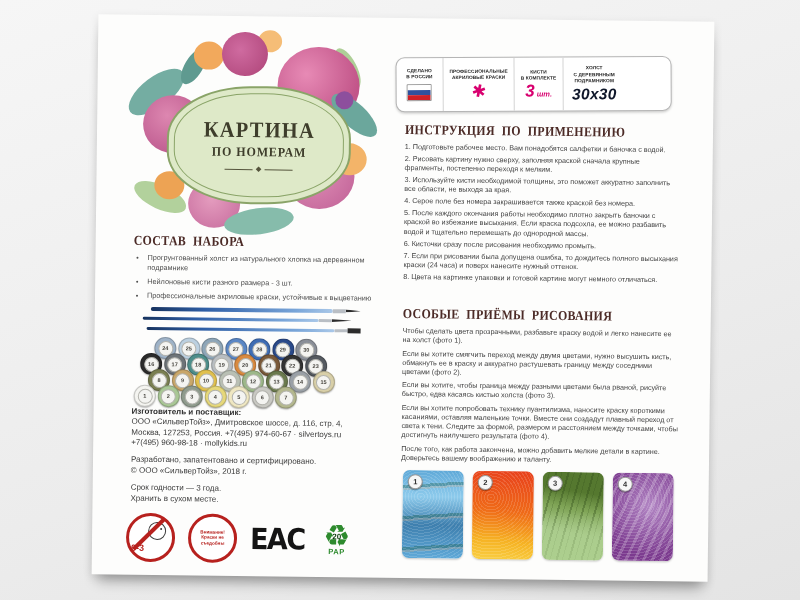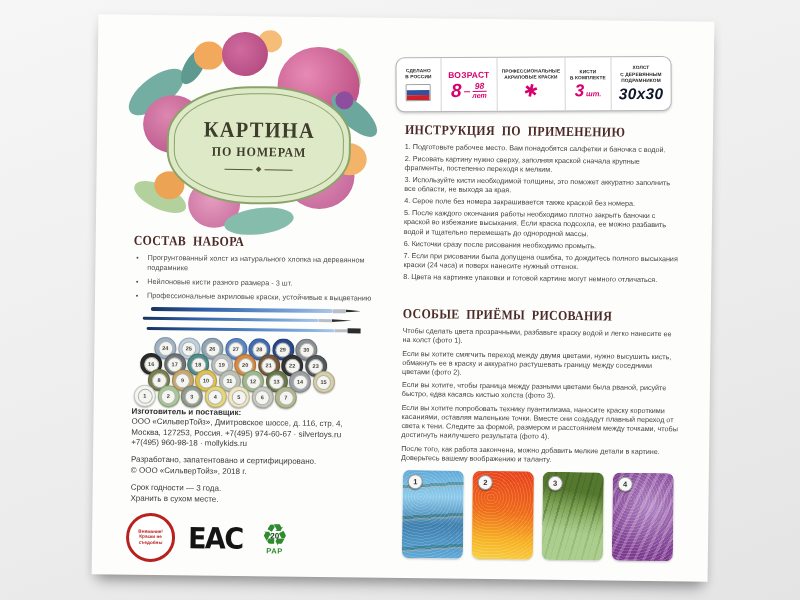--- a/index.html
+++ b/index.html
@@ -339,20 +339,25 @@
         <div class="small-line">© ООО «СильверТойз», 2018 г.</div>
       </div>
 
     <div class="storage">
 
     <div class="small-line">Срок годности — 3 года.</div>
         <div class="small-line">Хранить в сухом месте.</div>
       </div>
 
     <div class="cert-row">
+      <div class="circle-icon age">
+        <span class="face"></span>
+        <span class="bar"></span>
+        <span class="range">0-3</span>
+      </div>
       <div class="circle-icon">
         <div class="warn-lines">
           <span>Внимание!</span>
           <span>Краски не</span>
           <span>съедобны</span>
         </div>
       </div>
       <div class="eac">ЕАС</div>
       <div class="rec">
         <span class="tri">♻</span>
@@ -368,31 +373,20 @@
       <div class="badge bw1">
         <div class="b-lines">
           <span>СДЕЛАНО</span>
           <span>В РОССИИ</span>
         </div>
         <span class="flag">
             <i class="fw"></i>
             <i class="fb"></i>
             <i class="fr"></i>
           </span>
-      </div>
-      <div class="badge bw2">
-        <span class="b-title">ВОЗРАСТ</span>
-        <div class="age-row">
-          <span class="age-big">8</span>
-          <span class="age-dash">–</span>
-          <span class="age-col">
-            <span class="n">98</span>
-            <span class="u">лет</span>
-          </span>
-        </div>
       </div>
       <div class="badge bw3">
         <div class="b-lines">
           <span>ПРОФЕССИОНАЛЬНЫЕ</span>
           <span>АКРИЛОВЫЕ КРАСКИ</span>
         </div>
         <span class="splat">✱</span>
       </div>
       <div class="badge bw4">
         <div class="b-lines">

